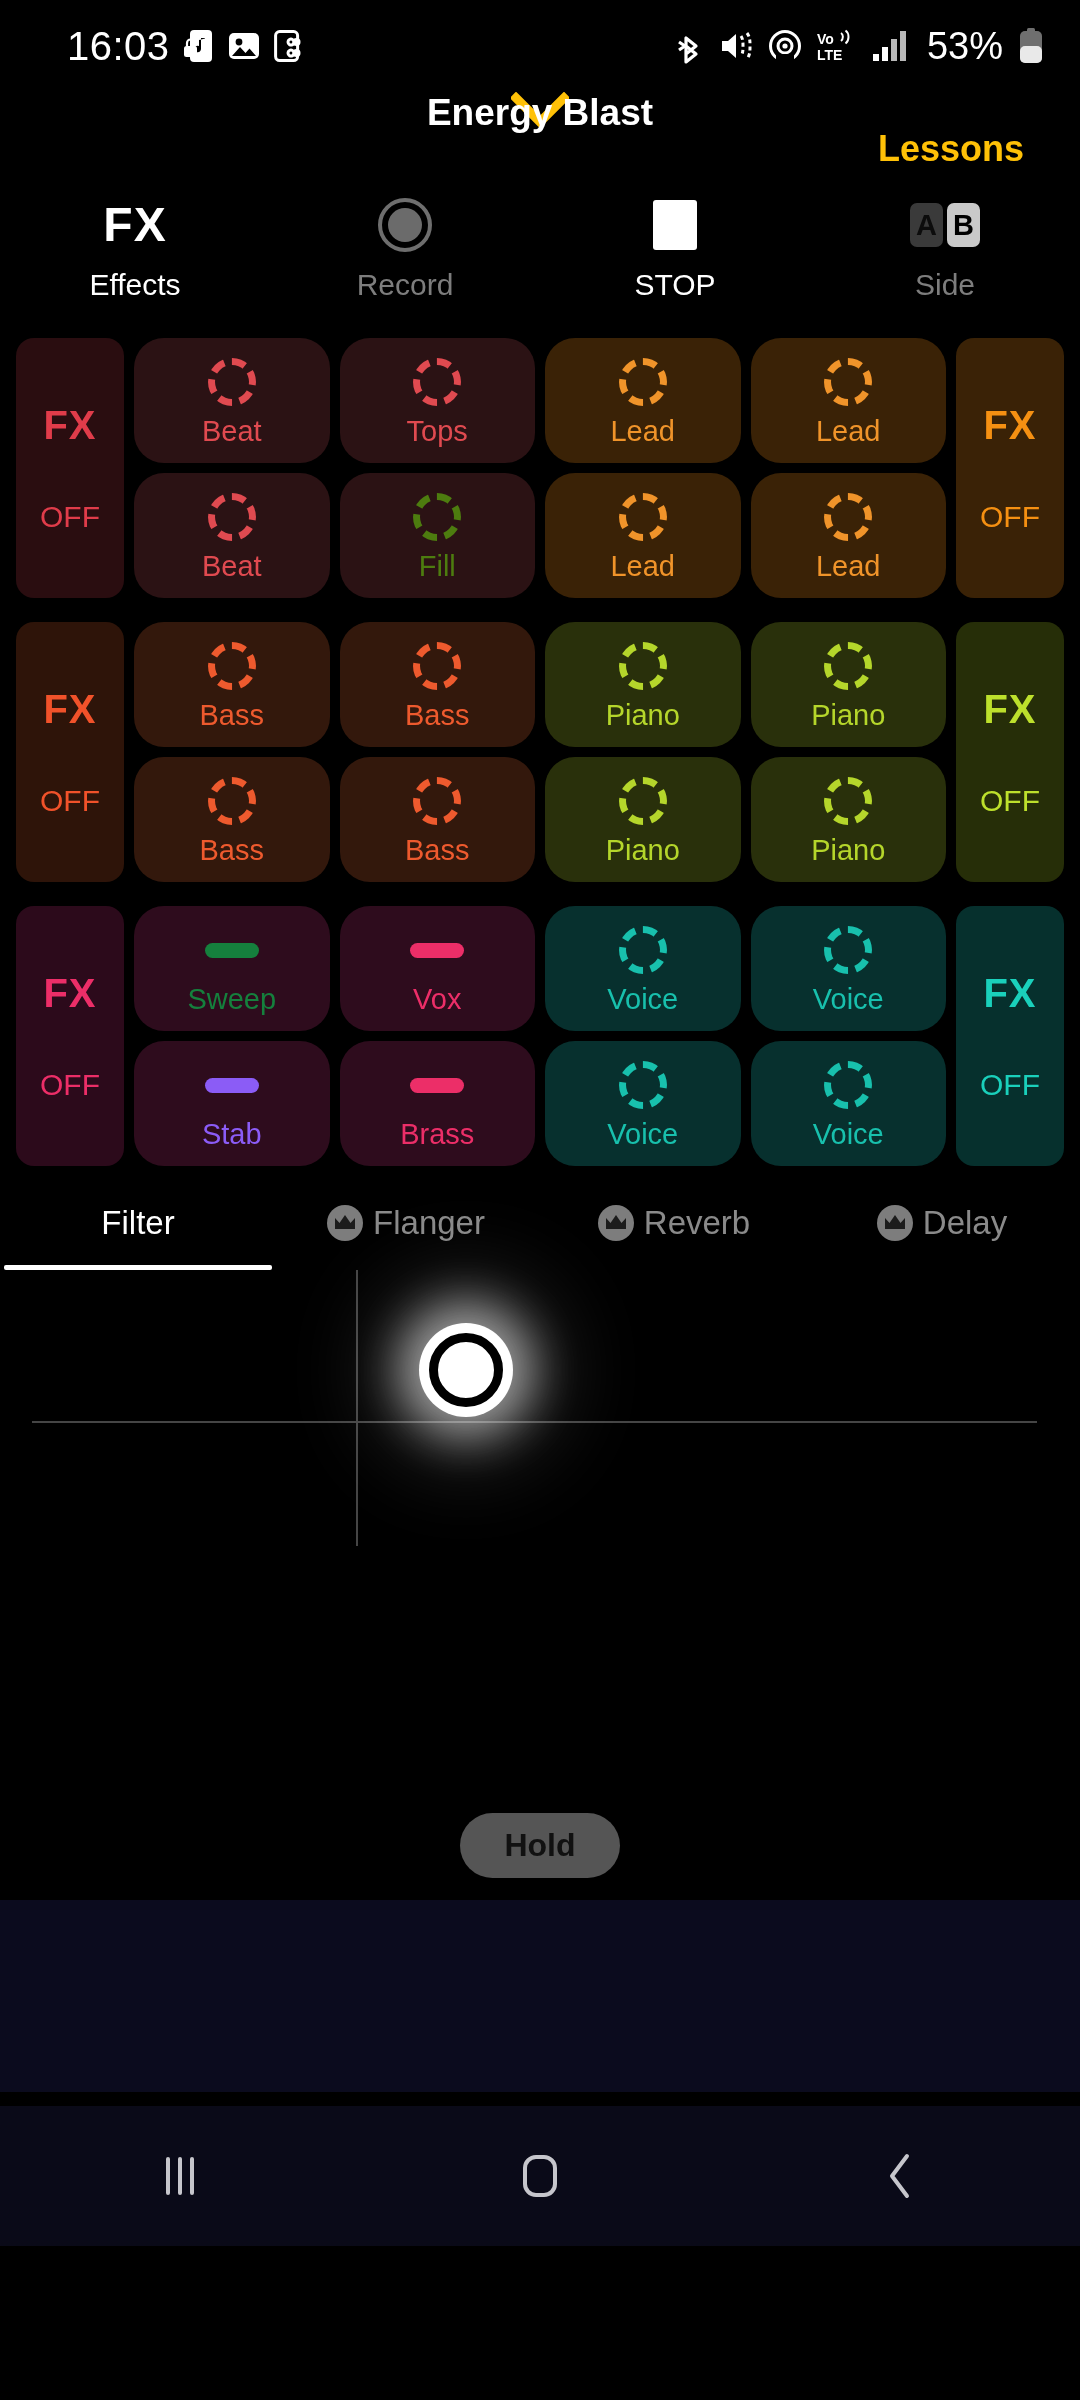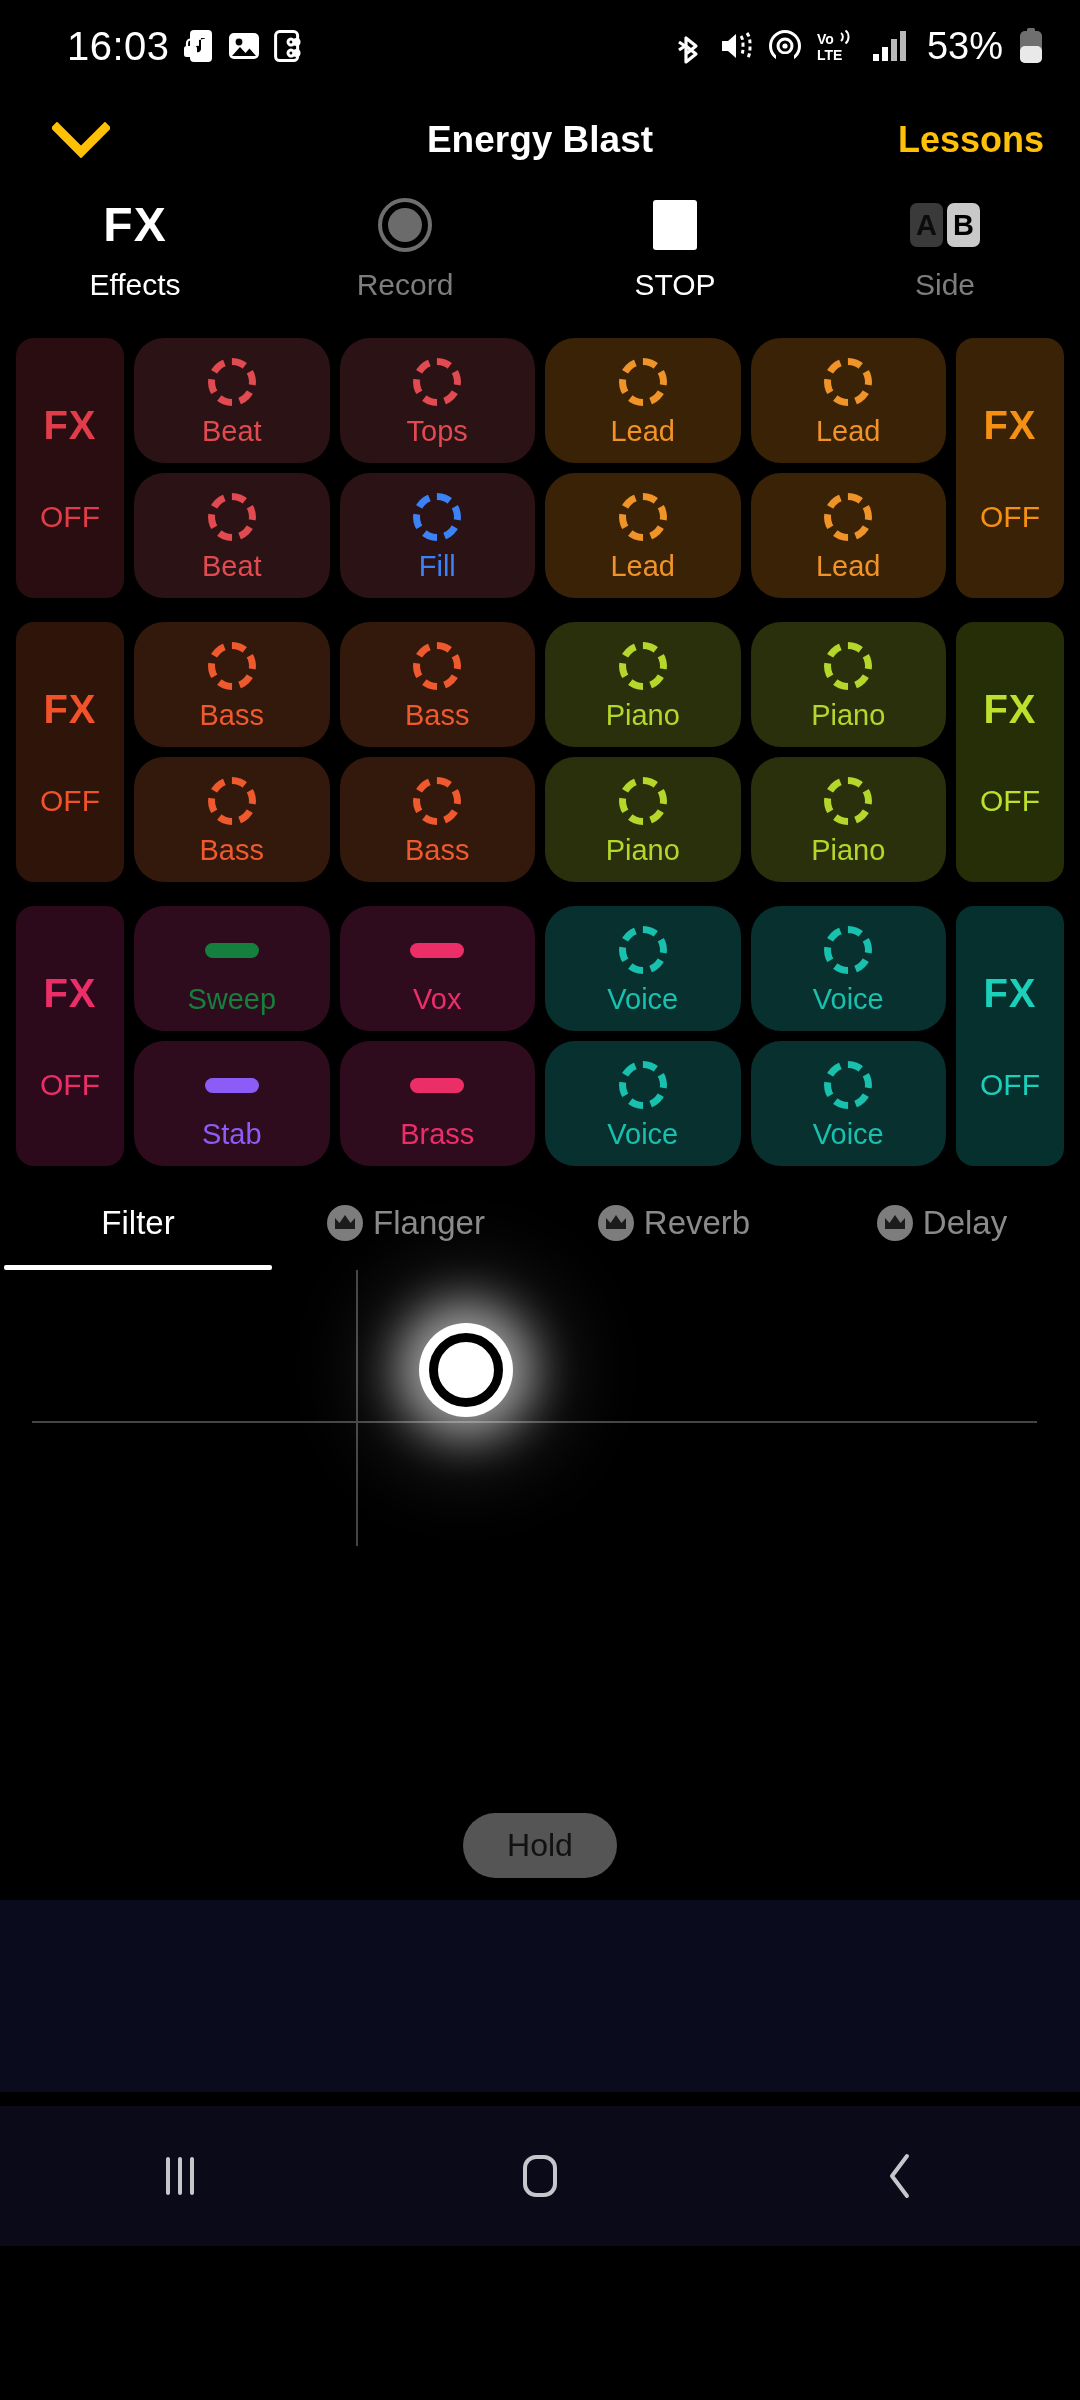--- a/index.html
+++ b/index.html
@@ -9,21 +9,21 @@
   
   .statusbar{ height:92px; display:flex; align-items:center; justify-content:space-between;
               padding:0 36px 0 54px;margin-left:13px; }
   .sb-left{ display:flex; align-items:center; gap:14px; }
   .sb-clock{ font-size:40px; font-weight:400; letter-spacing:.5px; }
   .sb-right{ display:flex; align-items:center; gap:15px; }
   .sb-ico{ display:block; }
   .sb-batt-txt{ font-size:38px; font-weight:400; margin-left:4px; }
 
   
-  .header{ height:96px; display:flex; align-items:center; padding:0 36px; position:relative; }
+  .header{ height:96px; display:flex; align-items:center; padding:0 56px; position:relative;flex-direction:column; }
   .hdr-chev{ width:90px; display:flex; justify-content:center; align-items:center; }
   .hdr-title{ position:absolute; left:0; right:0; text-align:center; font-size:37px; font-weight:bold;
               pointer-events:none; }
   .hdr-lessons{ margin-left:auto; color:#FFC107; font-size:36px; font-weight:bold; }
 
   
   .toolbar{ display:flex; height:150px; padding:6px 0 0; }
   .tb-item{ flex:1; display:flex; flex-direction:column; align-items:center; justify-content:flex-start; gap:12px; }
   .tb-icon{ height:62px; display:flex; align-items:center; justify-content:center; }
   .tb-label{ font-size:30px; }
@@ -67,21 +67,21 @@
   .ul.hidden{ background:transparent; }
 
   
   .xypad{ position:relative; height:520px; background:#000; }
   .xy-v{ position:absolute; width:2px; background:#454545; }
   .xy-h{ position:absolute; height:2px; background:#454545; }
   .xy-cursor{ position:absolute; width:74px; height:74px; border-radius:50%;
               background:#fff; border:9px solid #000;
               box-shadow:0 0 0 10px #fff, 0 0 46px 30px rgba(255,255,255,.55),
                          0 0 90px 52px rgba(255,255,255,.18); }
-  .holdwrap{ height:110px; display:flex; align-items:center; justify-content:center; }
+  .holdwrap{ height:110px; display:flex; align-items:center; justify-content:center;font-weight:bold; }
   .hold{ background:#555; color:#111; font-size:32px; border-radius:34px;
          padding:14px 44px; }
 
   
   .bottom-panel{ height:192px; background:#0b0b1e; }
   .gap{ height:14px; background:#000; }
   .navbar{ height:140px; background:#0a0a18; display:flex; align-items:center; }
   .navbtn{ flex:1; display:flex; align-items:center; justify-content:center; }
   .nav-recents{ display:flex; gap:8px; }
   .nav-recents i{ display:block; width:4px; height:38px; background:#c6c6cc; border-radius:2px; }
@@ -209,21 +209,21 @@
           <div class="lbl">Beat</div>
         </div>
       </div>
       <div class="padpair">
         <div class="pad" style="background: rgb(43, 18, 20); color: rgb(224, 74, 80);">
           <div class="icwrap">
             <div class="dashcirc"></div>
           </div>
           <div class="lbl">Tops</div>
         </div>
-        <div class="pad" style="background: rgb(43, 18, 20); color: #3b82f6;">
+        <div class="pad" style="background: rgb(43, 18, 20); color: #4d7c0f;">
           <div class="icwrap">
             <div class="dashcirc"></div>
           </div>
           <div class="lbl">Fill</div>
         </div>
       </div>
       <div class="padpair">
         <div class="pad" style="background: rgb(58, 34, 6); color: rgb(240, 148, 42);">
           <div class="icwrap">
             <div class="dashcirc"></div>

